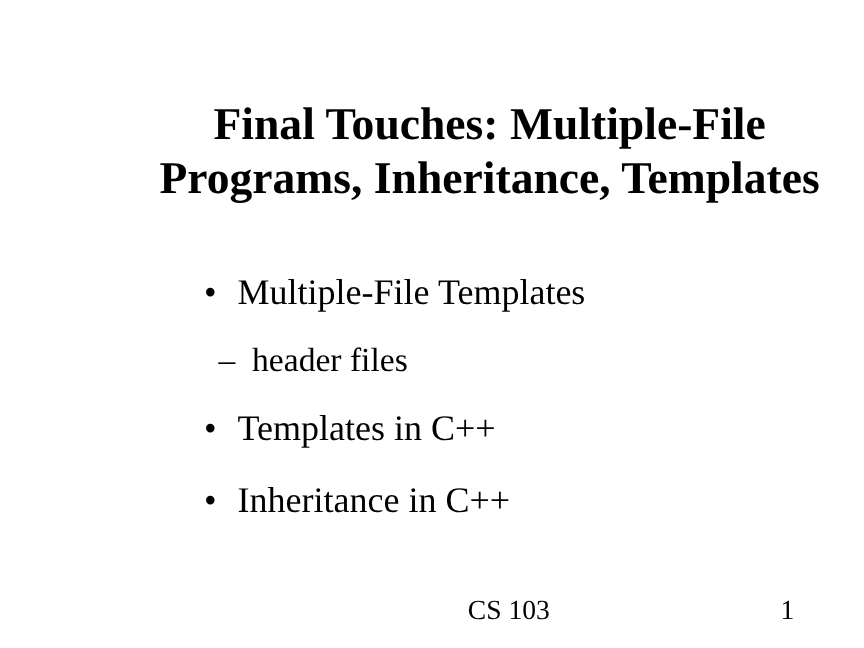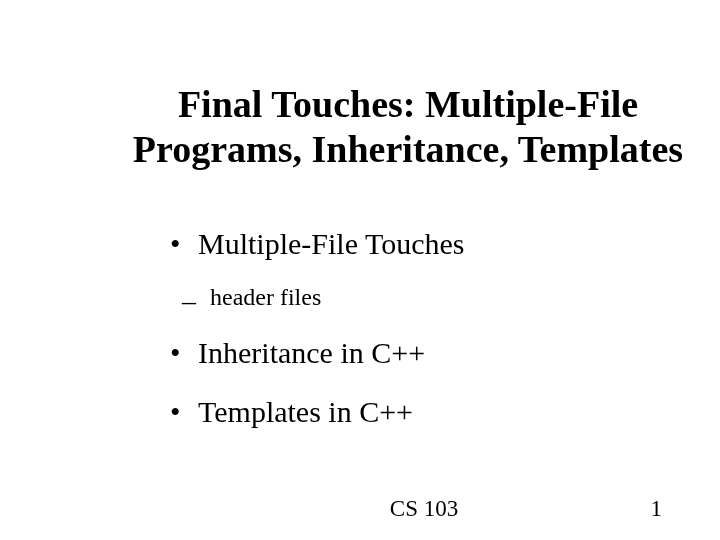--- a/index.html
+++ b/index.html
@@ -40,21 +40,21 @@
       position: relative;
       padding-left: 28px;
     }
     .bullet-l1::before {
       content: "•";
       position: absolute;
       left: 0;
       font-size: 30px;
     }
     .bullet-l2 {
-      font-size: 24px;
+      font-size: 28px;
       line-height: 1.4;
       list-style: none;
       position: relative;
       padding-left: 28px;
       margin-left: 28px;
     }
     .bullet-l2::before {
       content: "–";
       position: absolute;
       left: 0;
@@ -78,22 +78,22 @@
     .footer-right {
       margin-left: auto;
     }
   </style>
 </head>
 <body>
 
 <div class="slide">
   <h1 class="title">Final Touches: Multiple-File Programs, Inheritance, Templates</h1>
   <div class="content">
-    <div class="bullet-l1">Multiple-File Touches</div>
+    <div class="bullet-l1">Multiple-File Templates</div>
     <div class="bullet-l2">header files</div>
+    <div class="bullet-l1">Templates in C++</div>
     <div class="bullet-l1">Inheritance in C++</div>
-    <div class="bullet-l1">Templates in C++</div>
   </div>
   <div class="footer">
     <span class="footer-center">CS 103</span>
     <span class="footer-right">1</span>
   </div>
 </div>
 
 </body></html>

